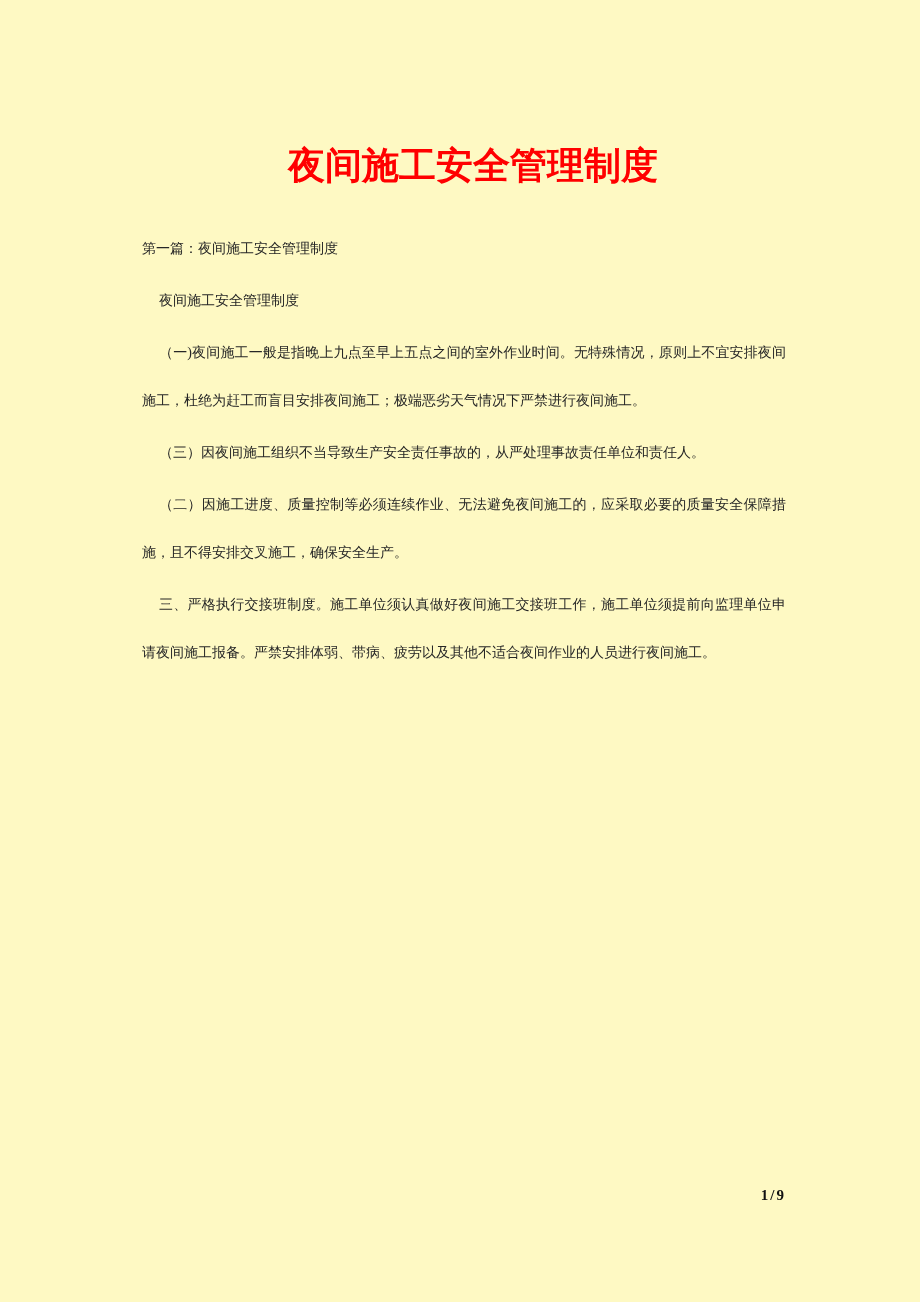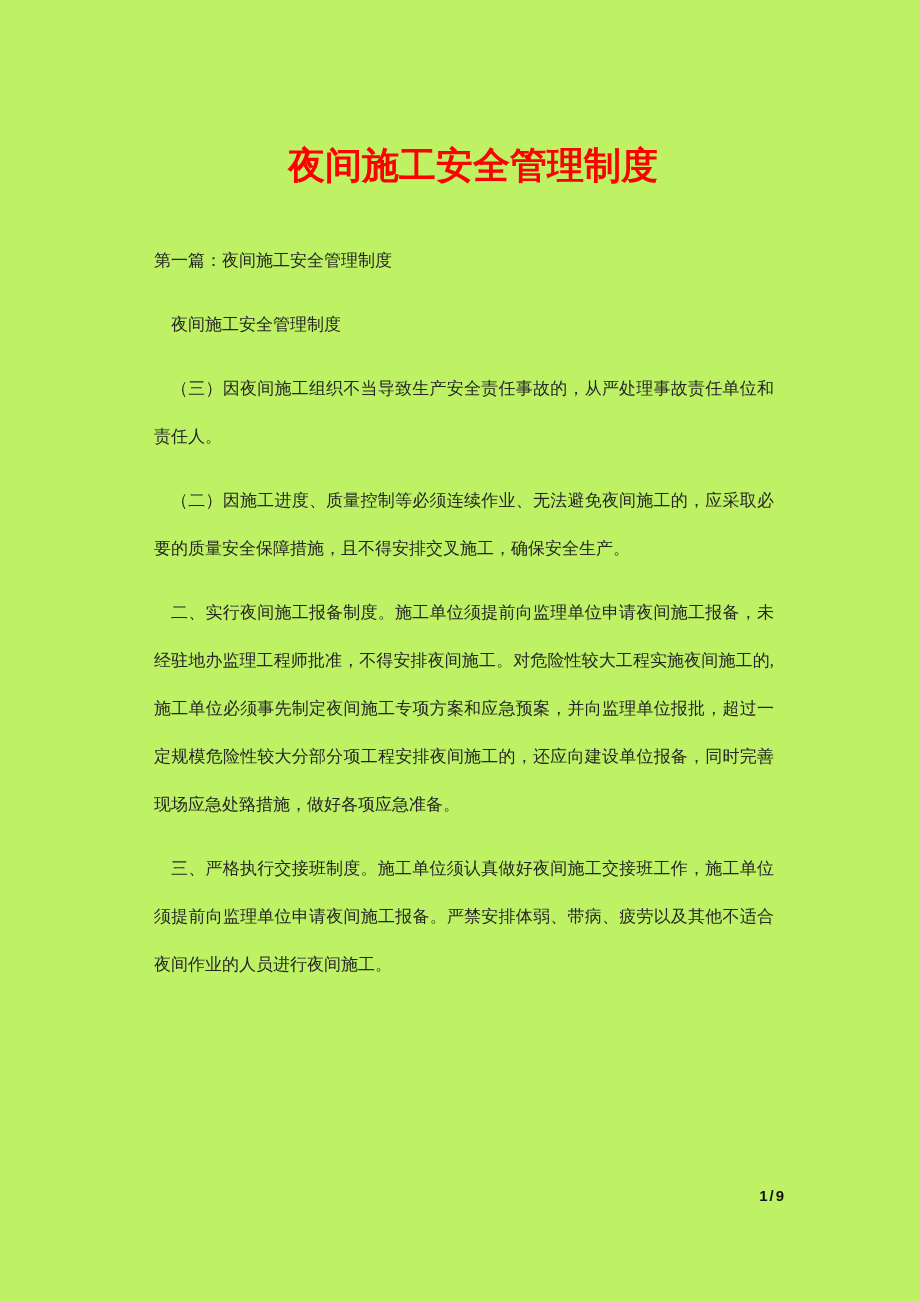--- a/index.html
+++ b/index.html
@@ -8,76 +8,76 @@
     width: 920px;
     height: 1302px;
     background: #ffffff;
     position: relative;
     overflow: hidden;
     font-family: "Liberation Serif", serif;
   }
   .page {
     position: absolute;
     inset: 0;
-    background: #bef264;
+    background: #fef9c3;
   }
   .doc-title {
     margin: 144px 130px 0 138px;
     text-align: center;
     text-indent: 18px;
     font-family: "Liberation Serif", serif;
     font-size: 37px;
     line-height: 44px;
     font-weight: bold;
     color: #ff0000;
     white-space: nowrap;
   }
   .doc-body {
     position: absolute;
     left: 138px;
     top: 221px;
     width: 652px;
   }
   .para {
-    margin: 16px;
+    margin: 4px;
     font-family: "Liberation Serif", serif;
-    font-size: 17px;
+    font-size: 14px;
     line-height: 48px;
     color: #262626;
     text-align: justify;
     text-justify: inter-ideograph;
     text-indent: 17px;
     word-break: break-all;
   }
   .para.first {
     text-indent: 0;
   }
   .page-number {
     position: absolute;
     top: 1187px;
     right: 134px;
-    font-family: Liberation Sans, sans-serif;
+    font-family: Liberation Serif, serif;
     font-size: 15px;
     font-weight: bold;
     letter-spacing: 2px;
     color: #111111;
     white-space: nowrap;
   }
 </style>
 </head>
 <body>
 
 <div class="page">
 
   <h1 class="doc-title">夜间施工安全管理制度</h1>
 
   <div class="doc-body">
     <p class="para first">第一篇：夜间施工安全管理制度</p>
     <p class="para">夜间施工安全管理制度</p>
+    <p class="para">（一)夜间施工一般是指晚上九点至早上五点之间的室外作业时间。无特殊情况，原则上不宜安排夜间施工，杜绝为赶工而盲目安排夜间施工；极端恶劣天气情况下严禁进行夜间施工。</p>
     <p class="para">（三）因夜间施工组织不当导致生产安全责任事故的，从严处理事故责任单位和责任人。</p>
     <p class="para">（二）因施工进度、质量控制等必须连续作业、无法避免夜间施工的，应采取必要的质量安全保障措施，且不得安排交叉施工，确保安全生产。</p>
-    <p class="para">二、实行夜间施工报备制度。施工单位须提前向监理单位申请夜间施工报备，未经驻地办监理工程师批准，不得安排夜间施工。对危险性较大工程实施夜间施工的,施工单位必须事先制定夜间施工专项方案和应急预案，并向监理单位报批，超过一定规模危险性较大分部分项工程安排夜间施工的，还应向建设单位报备，同时完善现场应急处臵措施，做好各项应急准备。</p>
     <p class="para">三、严格执行交接班制度。施工单位须认真做好夜间施工交接班工作，施工单位须提前向监理单位申请夜间施工报备。严禁安排体弱、带病、疲劳以及其他不适合夜间作业的人员进行夜间施工。</p>
   </div>
 
   <div class="page-number">1/9</div>
 
 </div>
 
 </body></html>

